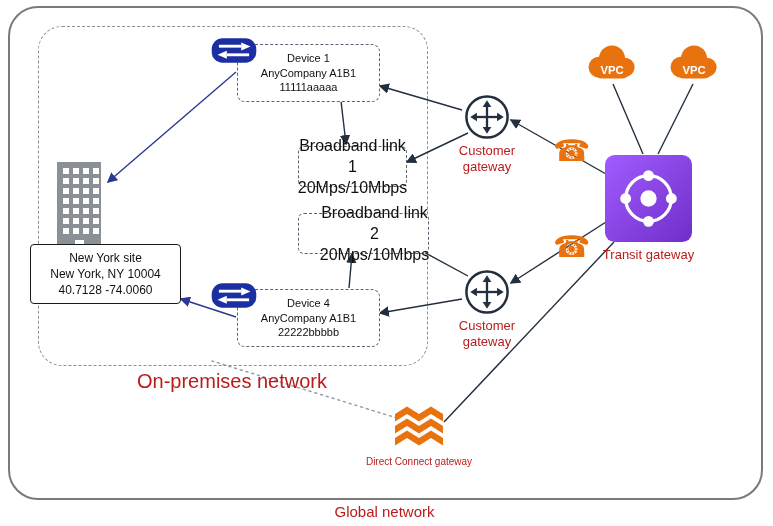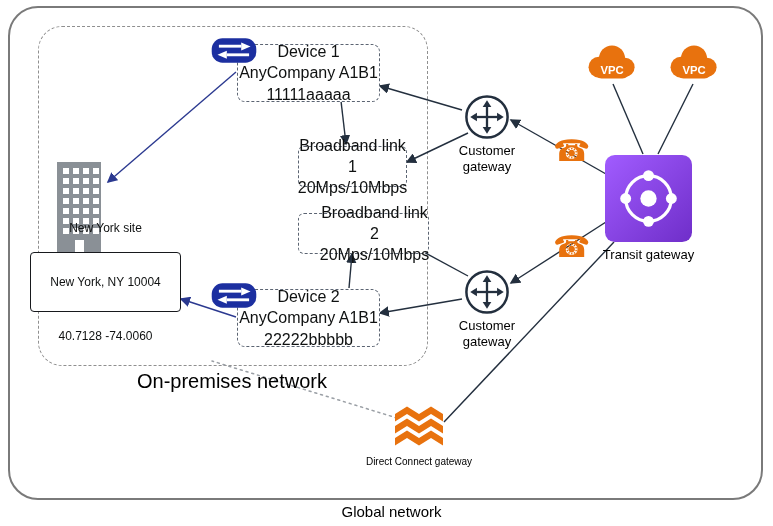--- a/index.html
+++ b/index.html
@@ -13,30 +13,30 @@
   }
   .boundary-onprem{
     border:1.5px dashed #8f8f8f;border-radius:24px;background:transparent;
   }
   .wires{left:0;top:0;z-index:1;pointer-events:none;}
   .node{z-index:2;text-align:right;}
   .node3{z-index:3;}
   .dashed-box{
     border:1.4px dashed #5b6472;border-radius:8px;background:#fff;
     display:flex;flex-direction:column;align-items:center;justify-content:center;
-    font-size:16px;line-height:1.32;text-align:center;
+    font-size:11px;line-height:1.32;text-align:center;
   }
   .dashed-box.small{border-radius:6px;font-size:16px;}
   .solid-box{
     border:1.5px solid #17191d;border-radius:4px;background:#fff;
     display:flex;flex-direction:column;align-items:center;justify-content:center;
     font-size:12px;line-height:1.35;text-align:center;
   }
   .caption{
-    text-align:center;font-size:13px;line-height:1.22;color:#000000;z-index:2;
+    text-align:center;font-size:13px;line-height:1.22;color:#b91c1c;z-index:2;
   }
   .caption.big{font-size:15px;}
   .caption.mid{font-size:20px;}
   .caption.sm{font-size:10px;}
   .vpn-glyph{
     font-size:30px;line-height:30px;width:30px;text-align:center;
     color:var(--orange,#E8720E);z-index:2;
   }
   svg text{font-family:"Liberation Sans",sans-serif;}
 </style>
@@ -66,39 +66,39 @@
       <path d="M606 174 L511 120" marker-end="url(#mDark)"></path>
       <path d="M606 222 L511 283" marker-end="url(#mDark)"></path>
       <path d="M613 84 L643 154"></path>
       <path d="M693 84 L658 154"></path>
       <path d="M614 242 L444 422"></path>
       <path d="M397 418 L212 361" stroke="#9a9fa5" stroke-width="1.5" stroke-dasharray="2 4" stroke-linecap="round"></path>
     </g>
   </svg>
 
   <div class="abs boundary-global" style="left:8px;top:6px;width:751px;height:490px;"></div>
-  <div class="abs caption big" style="left:11px;top:503px;width:761px;">Global network</div>
+  <div class="abs caption big" style="left:4px;top:503px;width:761px;">Global network</div>
 
   <div class="abs boundary-onprem" style="left:38px;top:26px;width:388px;height:338px;"></div>
   <div class="abs caption mid" style="left:38px;top:369px;width:388px;">On-premises network</div>
 
   <div class="abs node" style="left:55px;top:162px;">
     <svg width="48" height="95" viewBox="0 0 48 95">
       <defs>
         <pattern id="winp" x="8" y="6" width="10" height="10" patternUnits="userSpaceOnUse">
           <rect x="0" y="0" width="6" height="6" fill="#fff"></rect>
         </pattern>
       </defs>
       <rect x="2" y="0" width="44" height="95" fill="#8a9096"></rect>
       <rect x="8" y="6" width="36" height="66" fill="url(#winp)"></rect>
       <rect x="20" y="78" width="9" height="17" fill="#fff"></rect>
     </svg>
   </div>
 
-  <div class="abs solid-box node3" style="left:30px;top:252px;width:149px;height:58px;gap:38px;">
+  <div class="abs solid-box node3" style="left:30px;top:244px;width:149px;height:58px;">
     <div>New York site</div>
     <div>New York, NY 10004</div>
     <div>40.7128 -74.0060</div>
   </div>
 
   <div class="abs dashed-box node" style="left:237px;top:44px;width:141px;height:56px;">
     <div>Device 1</div>
     <div>AnyCompany A1B1</div>
     <div>11111aaaaa</div>
   </div>
@@ -108,21 +108,21 @@
       <g>
         <path d="M11 14 H42" stroke="#fff" stroke-width="4" fill="none"></path>
         <path d="M42 9 l13 5.5 l-13 5.5 z" fill="#fff"></path>
         <path d="M53 26 H22" stroke="#fff" stroke-width="4" fill="none"></path>
         <path d="M22 20.5 l-13 5.5 l13 5.5 z" fill="#fff"></path>
       </g>
     </svg>
   </div>
 
   <div class="abs dashed-box node" style="left:237px;top:289px;width:141px;height:56px;">
-    <div>Device 2</div>
+    <div>Device 4</div>
     <div>AnyCompany A1B1</div>
     <div>22222bbbbb</div>
   </div>
   <div class="abs node3" style="left:211px;top:281px;">
     <svg width="46" height="29" viewBox="0 0 64 40">
       <rect x="1" y="3" width="62" height="34" rx="15" style="fill:var(--router-blue,#1C2FA0)"></rect>
       <g>
         <path d="M11 14 H42" stroke="#fff" stroke-width="4" fill="none"></path>
         <path d="M42 9 l13 5.5 l-13 5.5 z" fill="#fff"></path>
         <path d="M53 26 H22" stroke="#fff" stroke-width="4" fill="none"></path>

